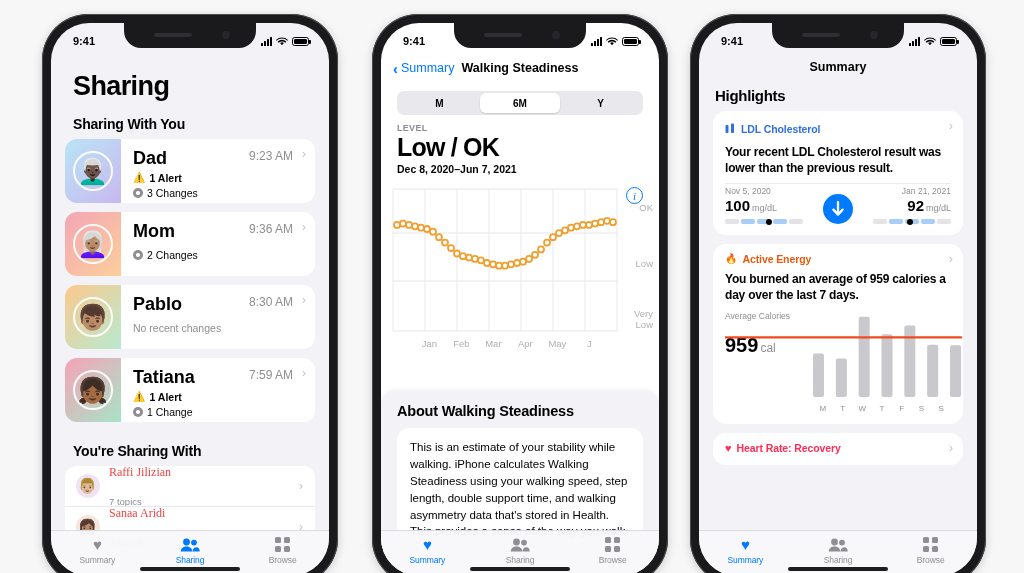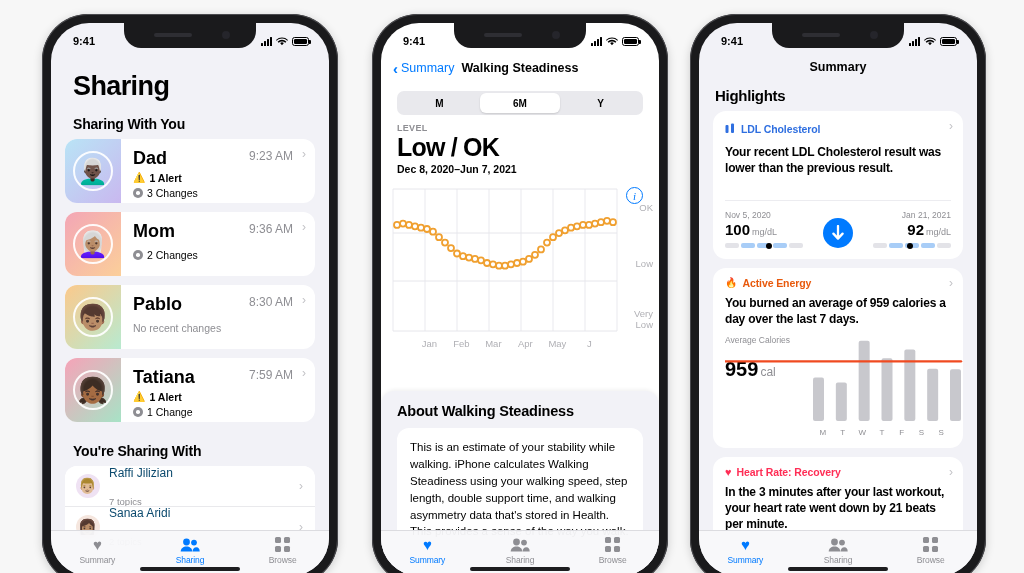--- a/index.html
+++ b/index.html
@@ -87,21 +87,21 @@
   .chev { position:absolute; right: 9px; top: 9px; color:#c3c3c7; font-size: 12px; line-height:1;}
   .row-sub { display:flex; align-items:center; gap:4px; margin-top:3px; font-size: 10.5px; color:#000;}
   .row-sub.muted { color:#8e8e93; }
   .row-sub.alert { font-weight:700; }
   .ico-warn { font-size: 10px; line-height:1; }
   .ico-gear { width:10px; height:10px; border-radius:50%; background:#8e8e93; position:relative; display:inline-block;}
   .ico-gear::after { content:""; position:absolute; inset:3.2px; background:#fff; border-radius:50%;}
   .plain-row { display:flex; align-items:center; height: 40px; padding: 0 10px 0 11px; background:#fff; position:relative; }
   .plain-row + .plain-row { border-top: 1px solid #e9e9ec; }
   .pr-av { width: 24px; height: 24px; border-radius:50%; overflow:hidden; display:flex;align-items:center;justify-content:center; font-size:15px; margin-right: 9px;}
-  .pr-name { font-size: 12px; font-weight:400; color:#0c4a6e; }
+  .pr-name { font-size: 12px; font-weight:400; color:#ef4444;font-family:Liberation Serif, serif; }
   .pr-sub { font-size: 9.5px; color:#8e8e93; margin-top:16px; }
 
   
   .tabbar {
     position:absolute; left:0; right:0; bottom:0; height: 46px;
     background: rgba(248,248,250,.96);
     border-top: 1px solid #dcdce0;
     display:flex; align-items:flex-start; padding-top:6px; z-index: 20;
   }
   .tab { flex:1; display:flex; flex-direction:column; align-items:center; gap:3px; }
@@ -150,21 +150,21 @@
 
   
   .nav3 { position:absolute; top:30px; left:0; right:0; height:28px; display:flex; align-items:center; justify-content:center;
           font-size:12.5px; font-weight:600; color:#000; }
   .hl-head { font-size:15px; font-weight:700; color:#000; padding: 6px 16px 7px; letter-spacing:-.3px;}
   .hcard { margin: 0 14px 9px; background:#fff; border-radius:13px; padding: 9px 12px 11px; position:relative; }
   .hcard-top { display:flex; align-items:center; gap:5px; }
   .hcard-title { font-size:10.5px; font-weight:700; letter-spacing:-.1px;}
   .hcard-chev { position:absolute; right:10px; top:9px; color:#c3c3c7; font-size:12px; line-height:1;}
   .hcard-body { font-size:12px; font-weight:700; color:#000; line-height:1.34; margin-top:6px; letter-spacing:-.2px;}
-  .ldl-row { display:flex; align-items:flex-start; justify-content:space-between; margin-top:24px; padding-top:9px; border-top:1px solid #ececf0;}
+  .ldl-row { display:flex; align-items:flex-start; justify-content:space-between; margin-top:7px; padding-top:2px; border-top:1px solid #ececf0;}
   .ldl-col { width: 78px; }
   .ldl-col.right { text-align:right; }
   .ldl-date { font-size:8.5px; color:#8e8e93; }
   .ldl-val { font-size:15px; font-weight:700; color:#000; margin-top:1px;}
   .ldl-val span { font-size:9px; font-weight:400; color:#8e8e93; margin-left:2px;}
   .ldl-scale { margin-top:5px; height:5px; border-radius:3px; position:relative; display:flex; gap:1.5px; }
   .ldl-scale i { flex:1; background:#e3e3e8; border-radius:2px; display:block;}
   .ldl-scale i.fill { background:#a8cdf7; }
   .ldl-dot { position:absolute; top:-0.5px; width:6px; height:6px; border-radius:50%; background:#000; }
   .arrow-circle { width:30px; height:30px; border-radius:50%; background:#007aff; display:flex; align-items:center; justify-content:center; margin-top:8px;}
@@ -592,21 +592,20 @@
               </div>
           </div>
         </div>
 
         <div class="hcard">
           <div class="hcard-top">
             <span style="color:#ff2d55;font-size:11px;line-height:1">♥</span>
             <span class="hcard-title" style="color:#ff2d55">Heart Rate: Recovery</span>
           </div>
           <div class="hcard-chev">›</div>
-          <div class="hcard-body">In the 3 minutes after your last workout, your heart rate went down by 21 beats per minute.</div>
         </div>
       </div>
 
       <div class="tabbar">
         <div class="tab active">
           <span class="ti-heart">♥</span>
           <span class="tab-label">Summary</span>
         </div>
         <div class="tab">
           <span class="ti-people">

